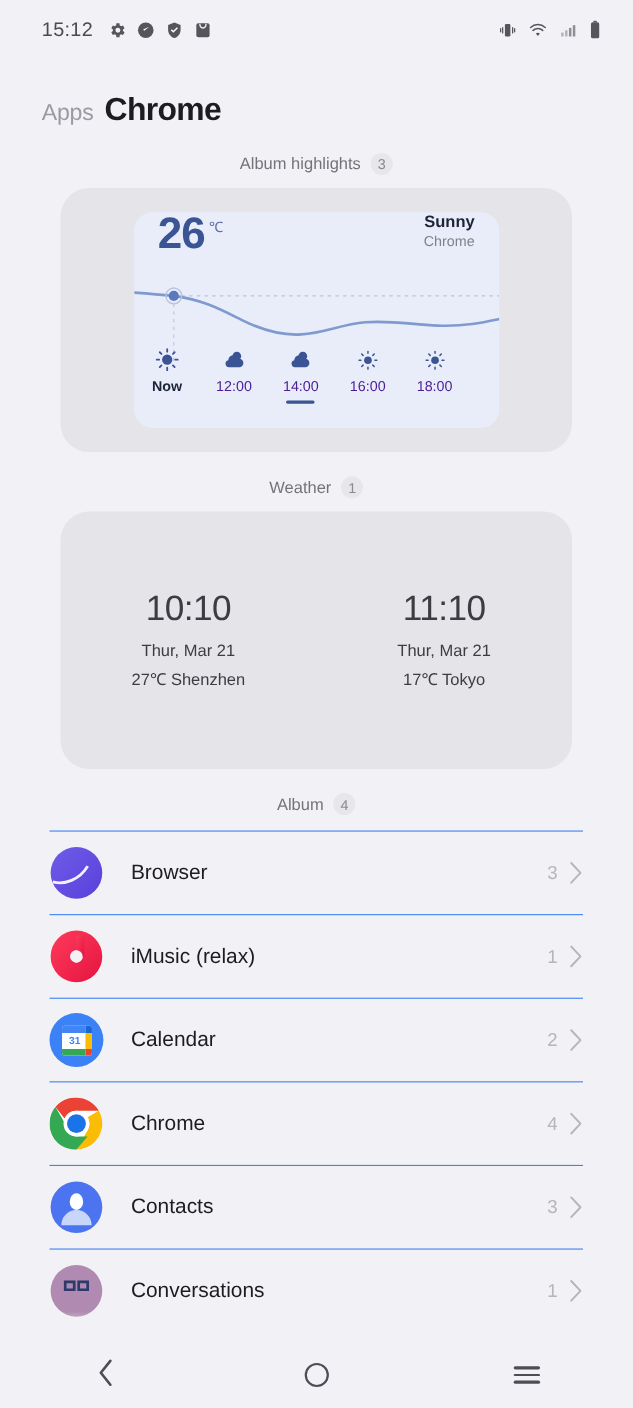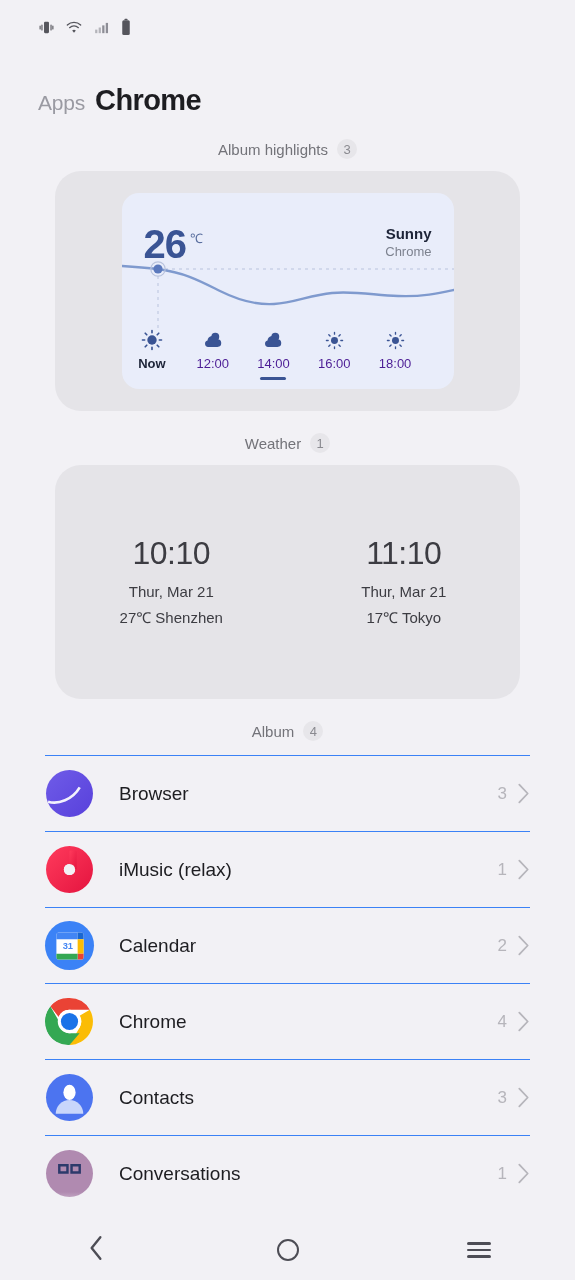--- a/index.html
+++ b/index.html
@@ -59,36 +59,36 @@
   .weather-card { height:240px; display:flex; align-items:center; justify-content:center; }
   .weather-inner {
     width:332px; height:196px;
     background:#e9edfa;
     border-radius:17px;
     position:relative;
     overflow:hidden;
   }
   .w-top {
     display:flex; align-items:flex-start; justify-content:space-between;
-    padding:32px 22px 0 22px;
+    padding:0 22px 0 22px;
   }
   .w-temp { display:flex; align-items:flex-start; }
   .w-temp-num {
     font-size:40px; font-weight:bold; color:#3a5494; line-height:0.95;
     letter-spacing:-1px;
   }
   .w-temp-unit { font-size:13px; color:#5a6f9f; margin-left:4px; margin-top:4px; }
   .w-cond { text-align:right; }
   .w-cond-main { font-size:15px; font-weight:bold; color:#1d2438; line-height:1.25; }
   .w-cond-city { font-size:13px; color:#7d828f; line-height:1.3; }
 
   .w-graph { position:absolute; left:0; top:60px; width:332px; height:78px; }
 
   .w-hours {
-    position:absolute; left:0; bottom:0; width:304px;
+    position:absolute; left:0; bottom:13px; width:304px;
     display:flex; align-items:flex-end;
   }
   .w-hour { flex:1; display:flex; flex-direction:column; align-items:center; padding-bottom:9px; }
   .w-hour-ico { height:24px; display:flex; align-items:center; justify-content:center; }
   .w-hour-lbl { font-size:13px; color:#4c1d95; margin-top:4px; }
   .w-hour.is-now .w-hour-lbl { color:#1d2438; font-weight:bold; }
   .w-hour .underline {
     width:26px; height:3px; border-radius:2px; background:transparent; margin-top:6px;
   }
   .w-hour.is-selected .underline { background:#3a5494; }
@@ -141,20 +141,46 @@
   .list-fade {
     position:absolute; left:0; bottom:60px; width:575px; height:28px;
     background:linear-gradient(to bottom, rgba(242,241,245,0) 0%, #f2f1f5 78%);
     pointer-events:none;
   }
 </style>
 </head>
 <body>
 
 <div class="statusbar">
+  <div class="sb-left">
+    <span class="sb-clock">15:12</span>
+    <span class="sb-ico">
+      <svg width="17" height="17" viewBox="0 0 24 24">
+          <path fill="#55555c" d="M19.4 13a7.6 7.6 0 0 0 0-2l2.1-1.6-2-3.5-2.5 1a7.7 7.7 0 0 0-1.7-1L15 3H11l-.3 2.9c-.6.2-1.2.6-1.7 1l-2.5-1-2 3.5L6.6 11a7.6 7.6 0 0 0 0 2l-2.1 1.6 2 3.5 2.5-1c.5.4 1.1.8 1.7 1L11 21h4l.3-2.9c.6-.2 1.2-.6 1.7-1l2.5 1 2-3.5zM13 15.2a3.2 3.2 0 1 1 0-6.4 3.2 3.2 0 0 1 0 6.4z"></path>
+        </svg>
+    </span>
+    <span class="sb-ico">
+      <svg width="17" height="17" viewBox="0 0 24 24">
+          <circle cx="12" cy="12" r="10" fill="#55555c"></circle>
+          <path d="M16.5 7.5 10 12.8l-1.4-1.7z" fill="#fff"></path>
+        </svg>
+    </span>
+    <span class="sb-ico">
+      <svg width="17" height="17" viewBox="0 0 24 24">
+          <path fill="#55555c" d="M12 2 4 5.2v6c0 5 3.4 9.6 8 10.8 4.6-1.2 8-5.8 8-10.8v-6z"></path>
+          <path d="M10.7 15.2 7.4 12l1.3-1.3 2 2 4.6-4.6 1.3 1.3z" fill="#fff"></path>
+        </svg>
+    </span>
+    <span class="sb-ico">
+      <svg width="17" height="17" viewBox="0 0 24 24">
+          <rect x="3.5" y="3" width="17" height="18" rx="2.6" fill="#55555c"></rect>
+          <path d="M8 3.8c0 3.2 1.6 5.3 4 5.3s4-2.1 4-5.3" stroke="#f2f1f5" stroke-width="1.7" fill="none"></path>
+        </svg>
+    </span>
+  </div>
   <div class="sb-right">
     <span class="sb-ico">
       <svg width="17" height="17" viewBox="0 0 24 24">
           <rect x="8.5" y="4" width="7" height="16" rx="1.6" fill="#55555c"></rect>
           <path d="M5.6 8.5v7M3 10v4M18.4 8.5v7M21 10v4" stroke="#55555c" stroke-width="1.6" stroke-linecap="round"></path>
         </svg>
     </span>
     <span class="sb-ico">
       <svg width="18" height="17" viewBox="0 0 24 24">
           <path d="M12 19.5l-2.6-3.2a4.1 4.1 0 0 1 5.2 0z" fill="#55555c"></path>

